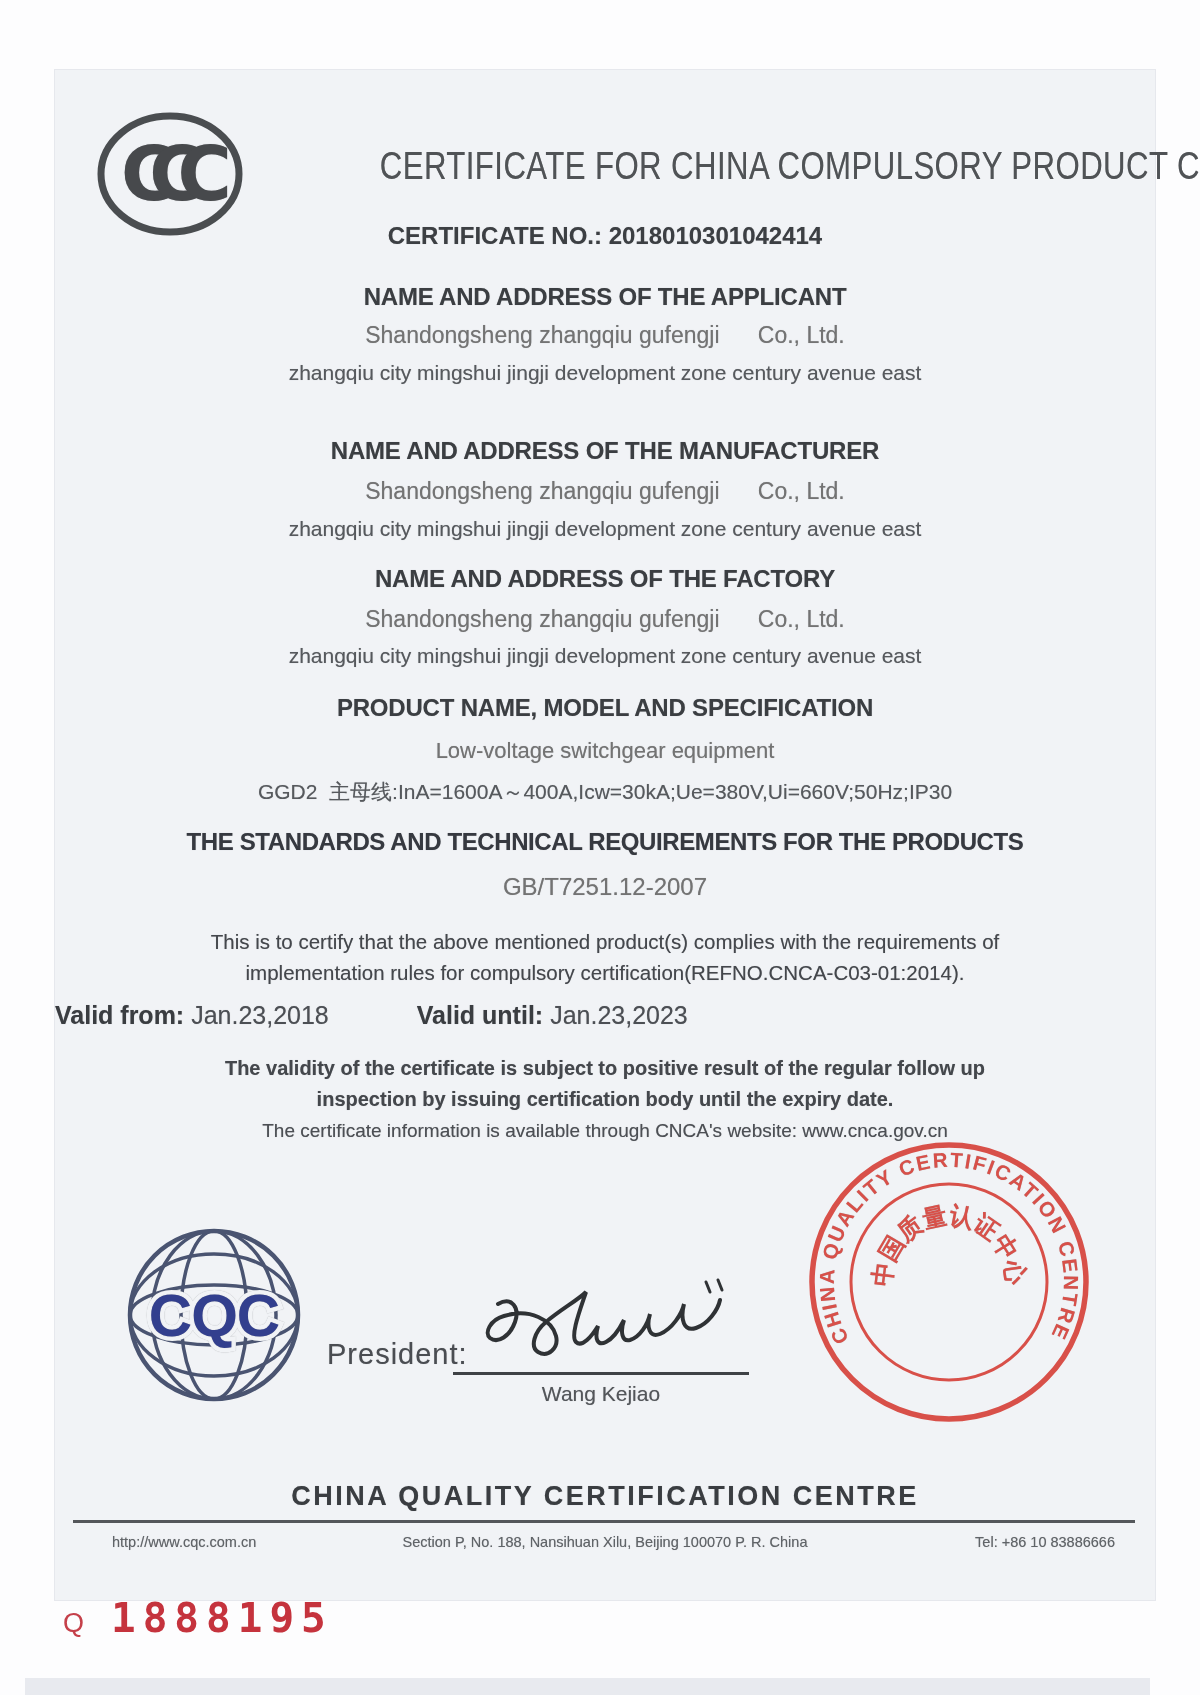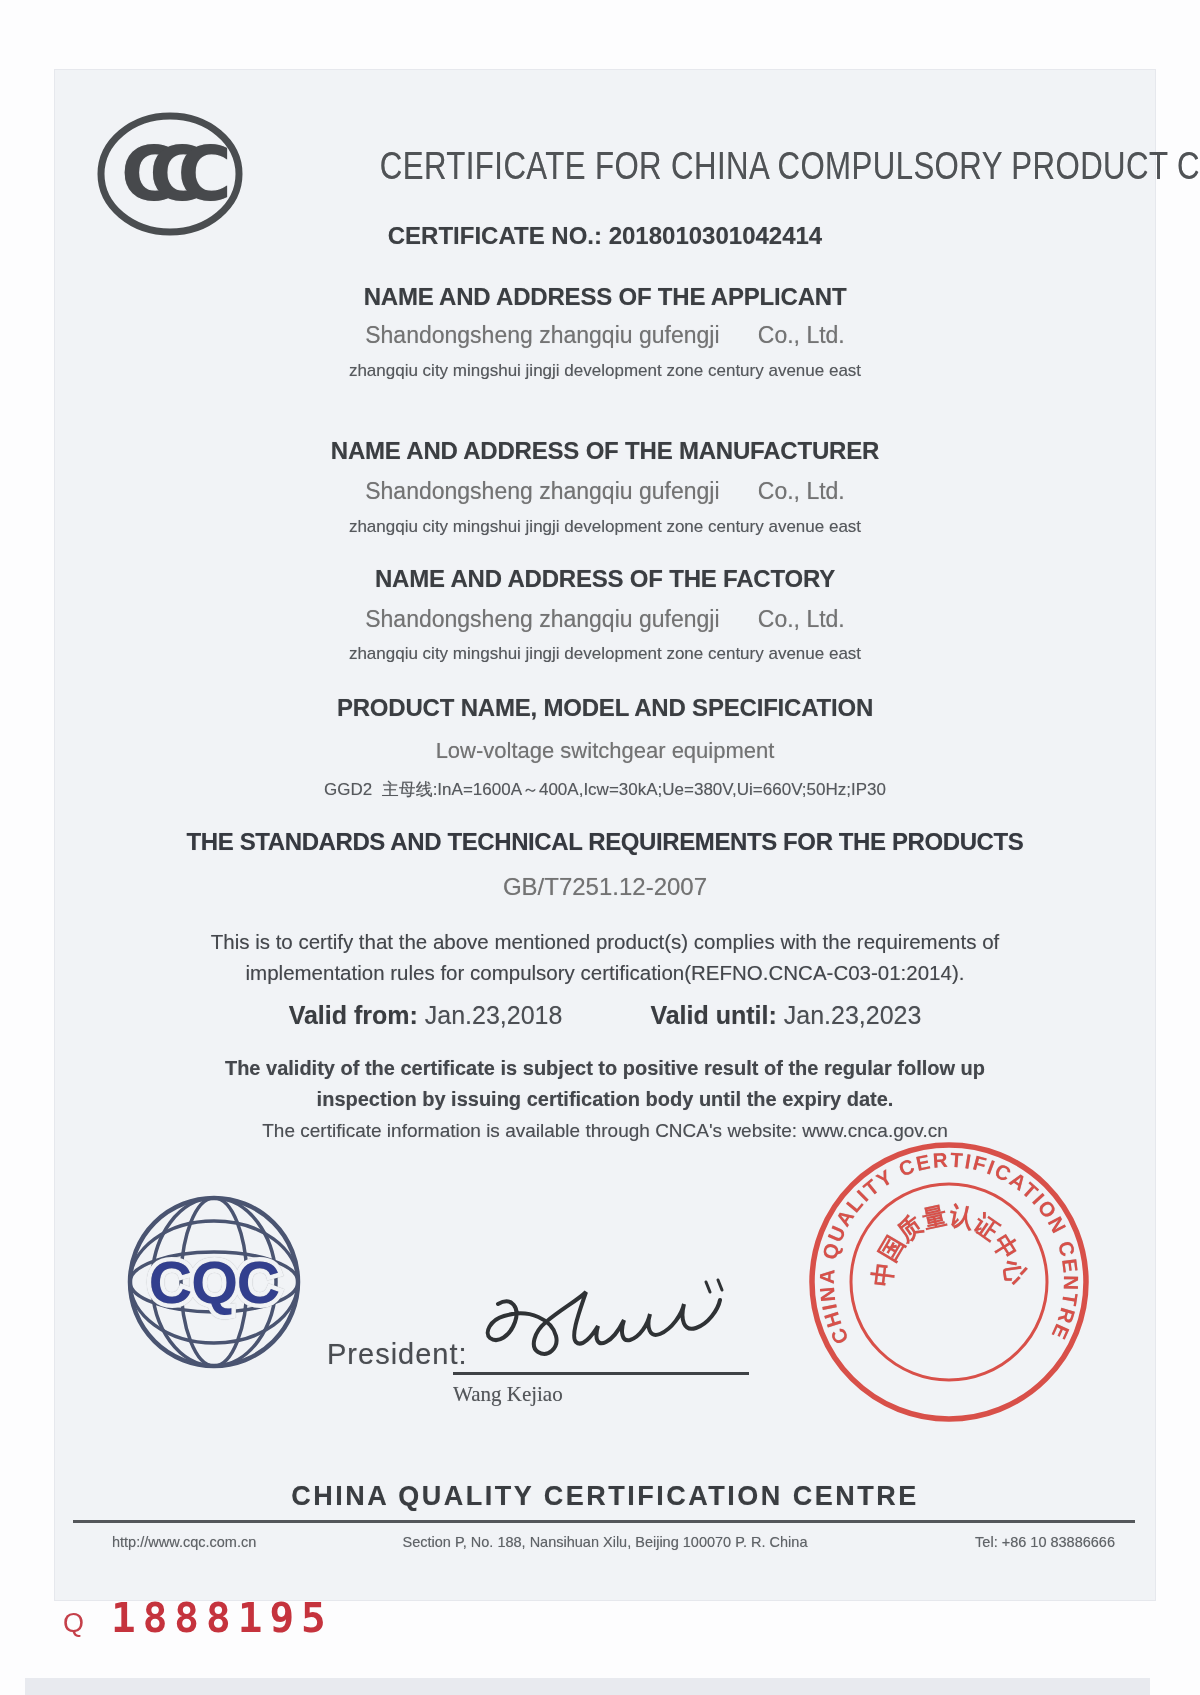--- a/index.html
+++ b/index.html
@@ -7,38 +7,38 @@
     width:1200px;height:1695px;position:relative;background:#fdfdfe;
     font-family:"Liberation Sans",sans-serif;overflow:hidden;
   }
   .paper{
     position:absolute;left:55px;top:70px;width:1100px;height:1530px;
     background:#f1f3f6;box-shadow:0 0 0 1px #e6e8ed;
   }
   .cline{position:absolute;left:0;width:1100px;text-align:center;color:#4a4d52;}
   .heading{font-weight:bold;color:#3b3e42;font-size:24px;letter-spacing:-0.2px;}
   .bodytext{font-size:23px;color:#737373;}
-  .addrtext{font-size:17px;color:#56595d;}
+  .addrtext{font-size:21px;color:#56595d;}
   .pre{white-space:pre;}
   .title-wrap{position:absolute;left:195px;top:74px;width:905px;text-align:center;}
   .title-text{
     display:inline-block;white-space:nowrap;font-size:39px;color:#505356;
     transform:scaleX(0.80);transform-origin:center;font-weight:500;letter-spacing:0.5px;
   }
   .certno{font-size:24px;font-weight:bold;color:#3c3f43;}
   .stdheading{font-size:24px;font-weight:bold;color:#363940;letter-spacing:-0.4px;}
   .certify{font-size:20.5px;font-weight:normal;color:#44474c;line-height:31px;}
-  .validrow{display:flex;justify-content:center;gap:88px;font-size:25px;color:#4c4f54;}
+  .validrow{display:flex;gap:88px;font-size:25px;color:#4c4f54;}
   .validrow .lbl{font-weight:bold;color:#3a3d41;}
   .validnote{font-size:20px;font-weight:bold;color:#44474c;line-height:31px;}
   .cncanote{font-size:19px;color:#4c4f54;}
   .president{position:absolute;left:272px;top:1268px;font-size:29px;color:#4a4d52;letter-spacing:1px;}
   .sig-underline{position:absolute;left:398px;top:1302px;width:296px;height:3px;background:#3f4246;}
-  .wang{position:absolute;left:398px;top:1312px;width:296px;text-align:left;
-        font-family:Liberation Serif, serif;font-size:21px;color:#53565a;}
+  .wang{position:absolute;left:398px;top:1312px;width:296px;text-align:center;
+        font-family:Liberation Sans, sans-serif;font-size:21px;color:#53565a;}
   .centre-heading{font-size:27px;font-weight:bold;color:#3a3d41;letter-spacing:2.5px;}
   .rule{position:absolute;left:18px;top:1450px;width:1062px;height:2.5px;background:#54575b;}
   .footer-row{position:absolute;left:0;top:1464px;width:1100px;font-size:14.5px;color:#606468;}
   .footer-web{position:absolute;left:57px;top:0;}
   .footer-addr{position:absolute;left:0;width:1100px;text-align:center;top:0;}
   .footer-tel{position:absolute;right:40px;top:0;}
   .serial{position:absolute;left:63px;top:1594px;}
   .serial .q{position:absolute;left:0;top:14px;font-size:27px;color:#c5404a;font-weight:500;}
   .serial .num{position:absolute;left:48px;top:0;font-family:"DejaVu Sans Mono",monospace;
                font-size:41px;font-weight:bold;color:#c5333d;letter-spacing:7px;}
@@ -93,21 +93,21 @@
     <span>
       <span class="lbl">Valid until:</span>
       <span>Jan.23,2023</span>
     </span>
   </div>
 
   <div class="cline validnote" style="top:983px;left:150px;width:800px;">The validity of the certificate is subject to positive result of the regular follow up inspection by issuing certification body until the expiry date.</div>
 
   <div class="cline cncanote" style="top:1050px;">The certificate information is available through CNCA's website: www.cnca.gov.cn</div>
 
-  <div style="position:absolute;left:70px;top:1123px;">
+  <div style="position:absolute;left:70px;top:1156px;">
     <svg width="178" height="178" viewBox="0 0 178 178">
       <g fill="none" stroke="#3c4766" stroke-width="3.5" opacity="0.92">
         <circle cx="89" cy="89" r="84" stroke-width="4.5"></circle>
         <ellipse cx="89" cy="89" rx="33" ry="84"></ellipse>
         <ellipse cx="89" cy="89" rx="62" ry="84"></ellipse>
         <ellipse cx="89" cy="89" rx="84" ry="30"></ellipse>
         <ellipse cx="89" cy="89" rx="84" ry="61"></ellipse>
       </g>
       <text x="89" y="110" text-anchor="middle" font-family="Liberation Sans, sans-serif" font-size="60" font-weight="bold" fill="#323f8e" stroke="#f1f3f6" stroke-width="9" paint-order="stroke" letter-spacing="-1">CQC</text>
     </svg>

